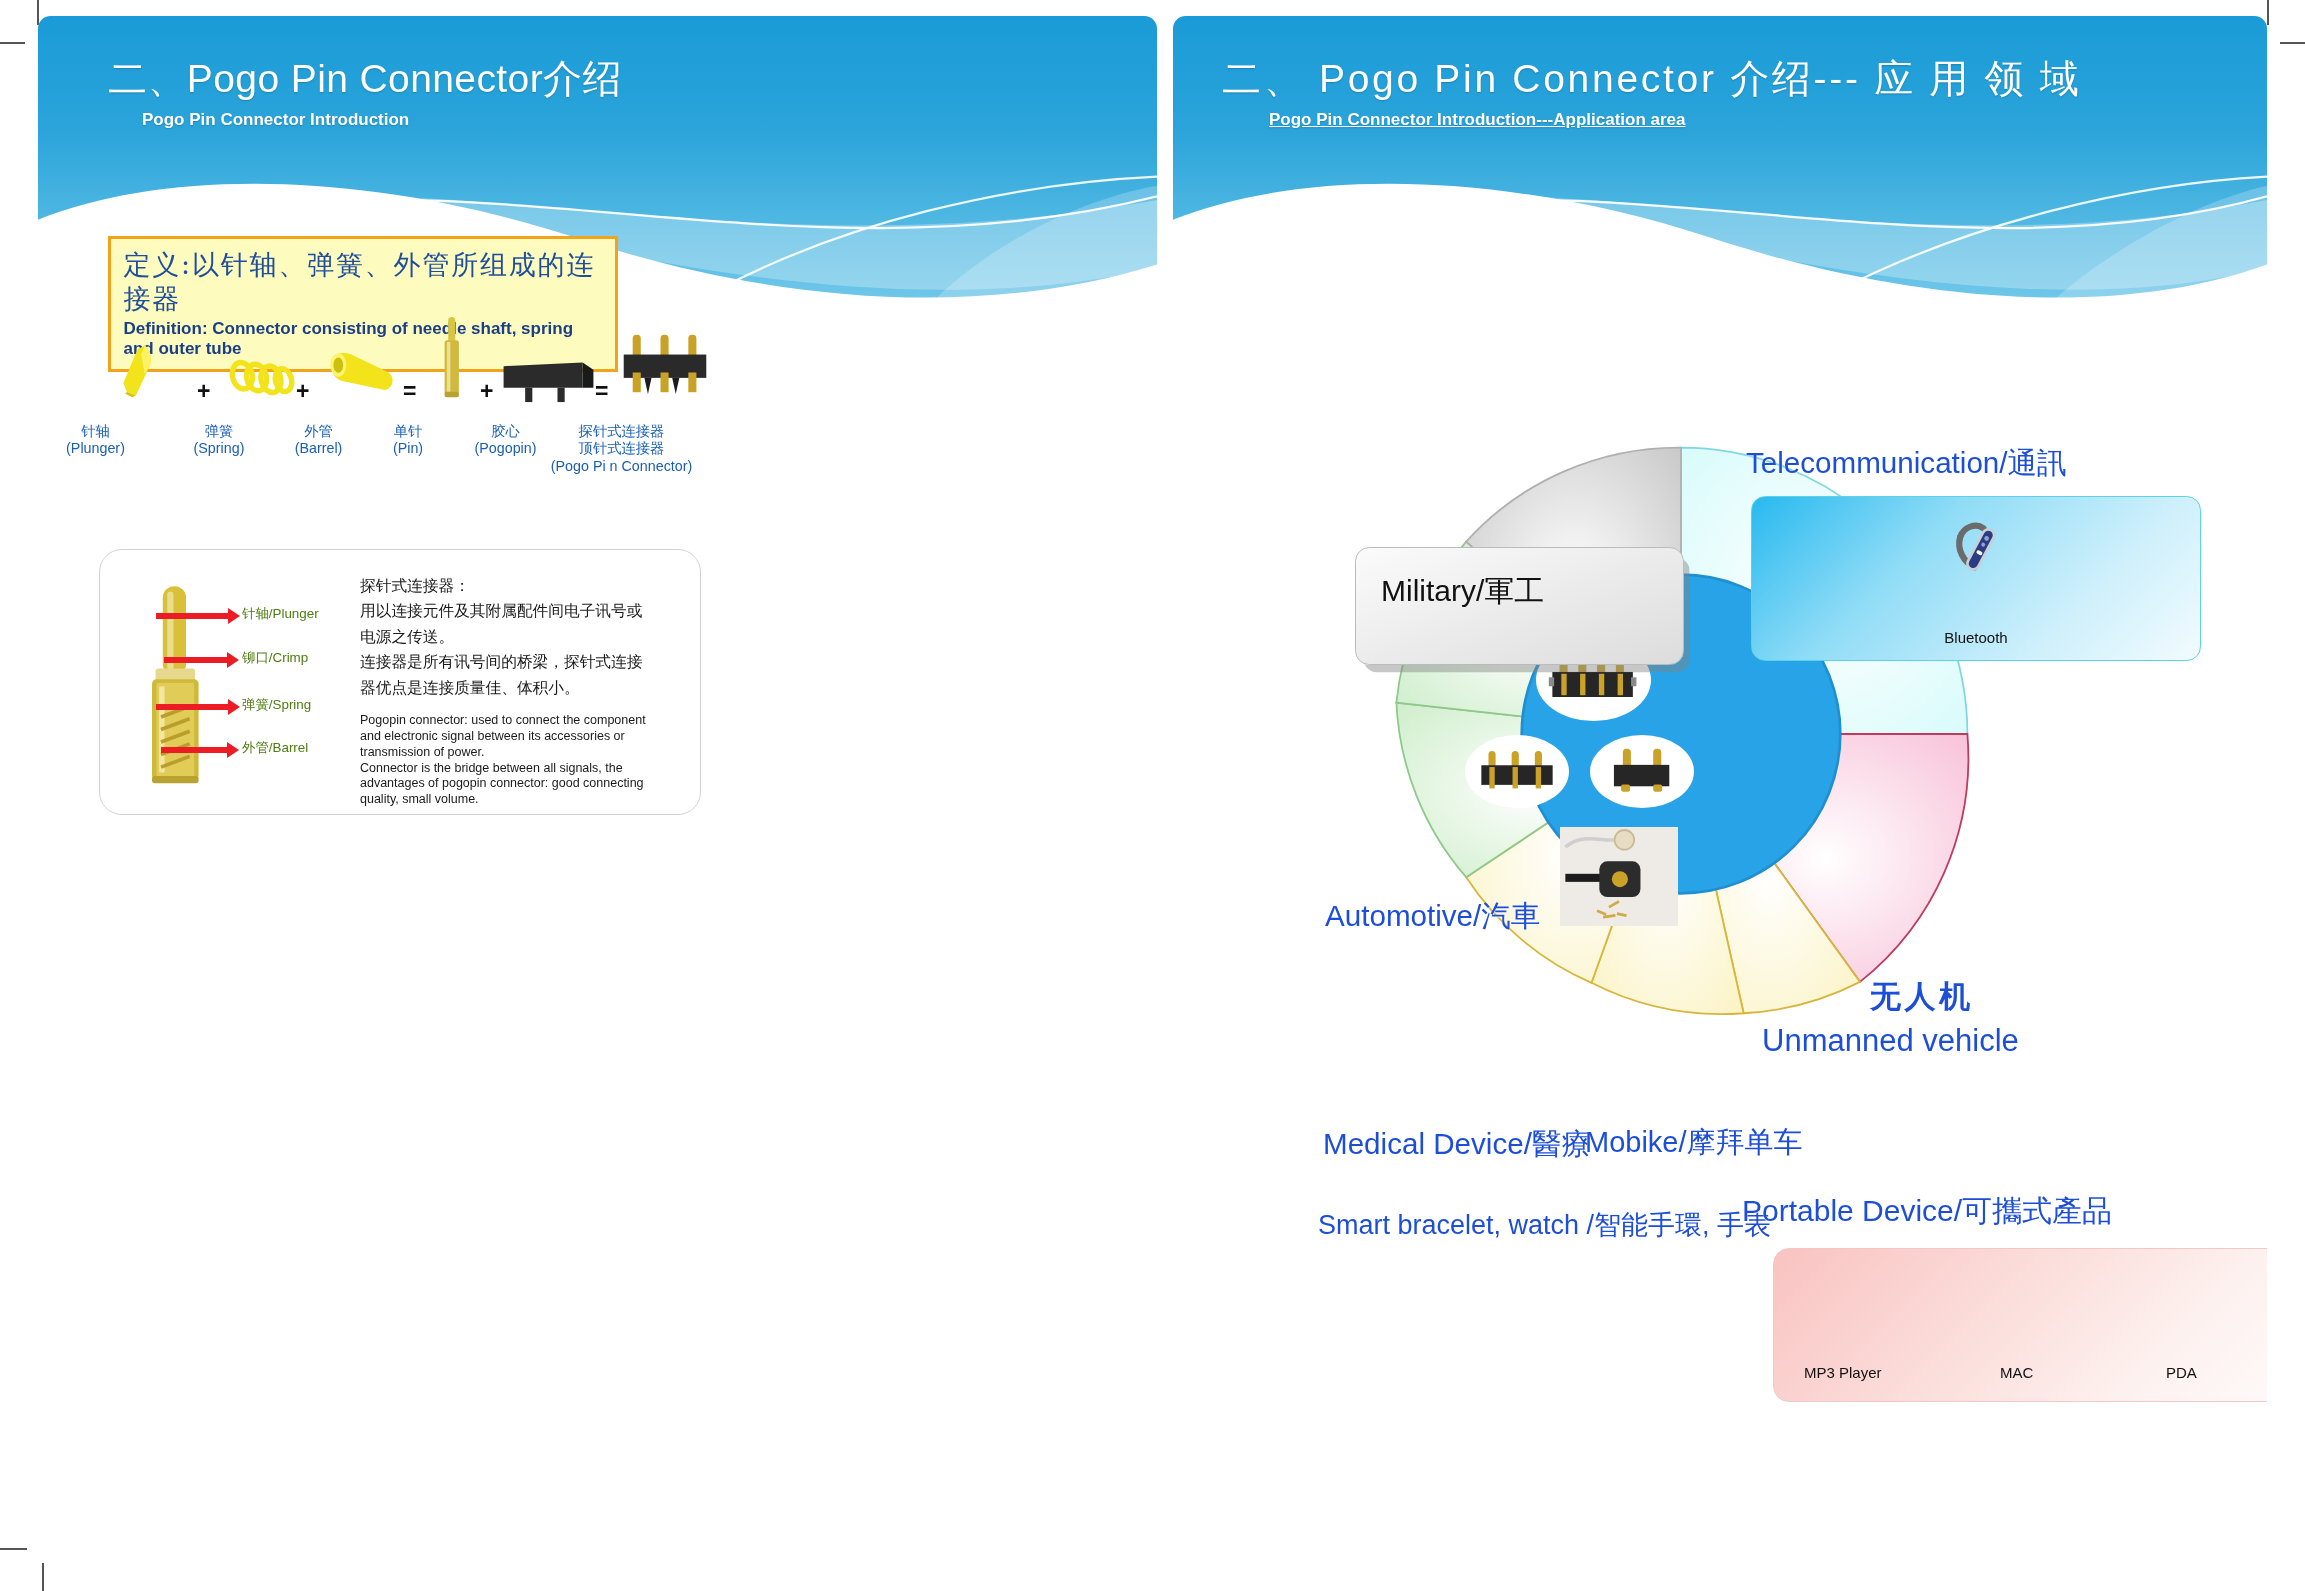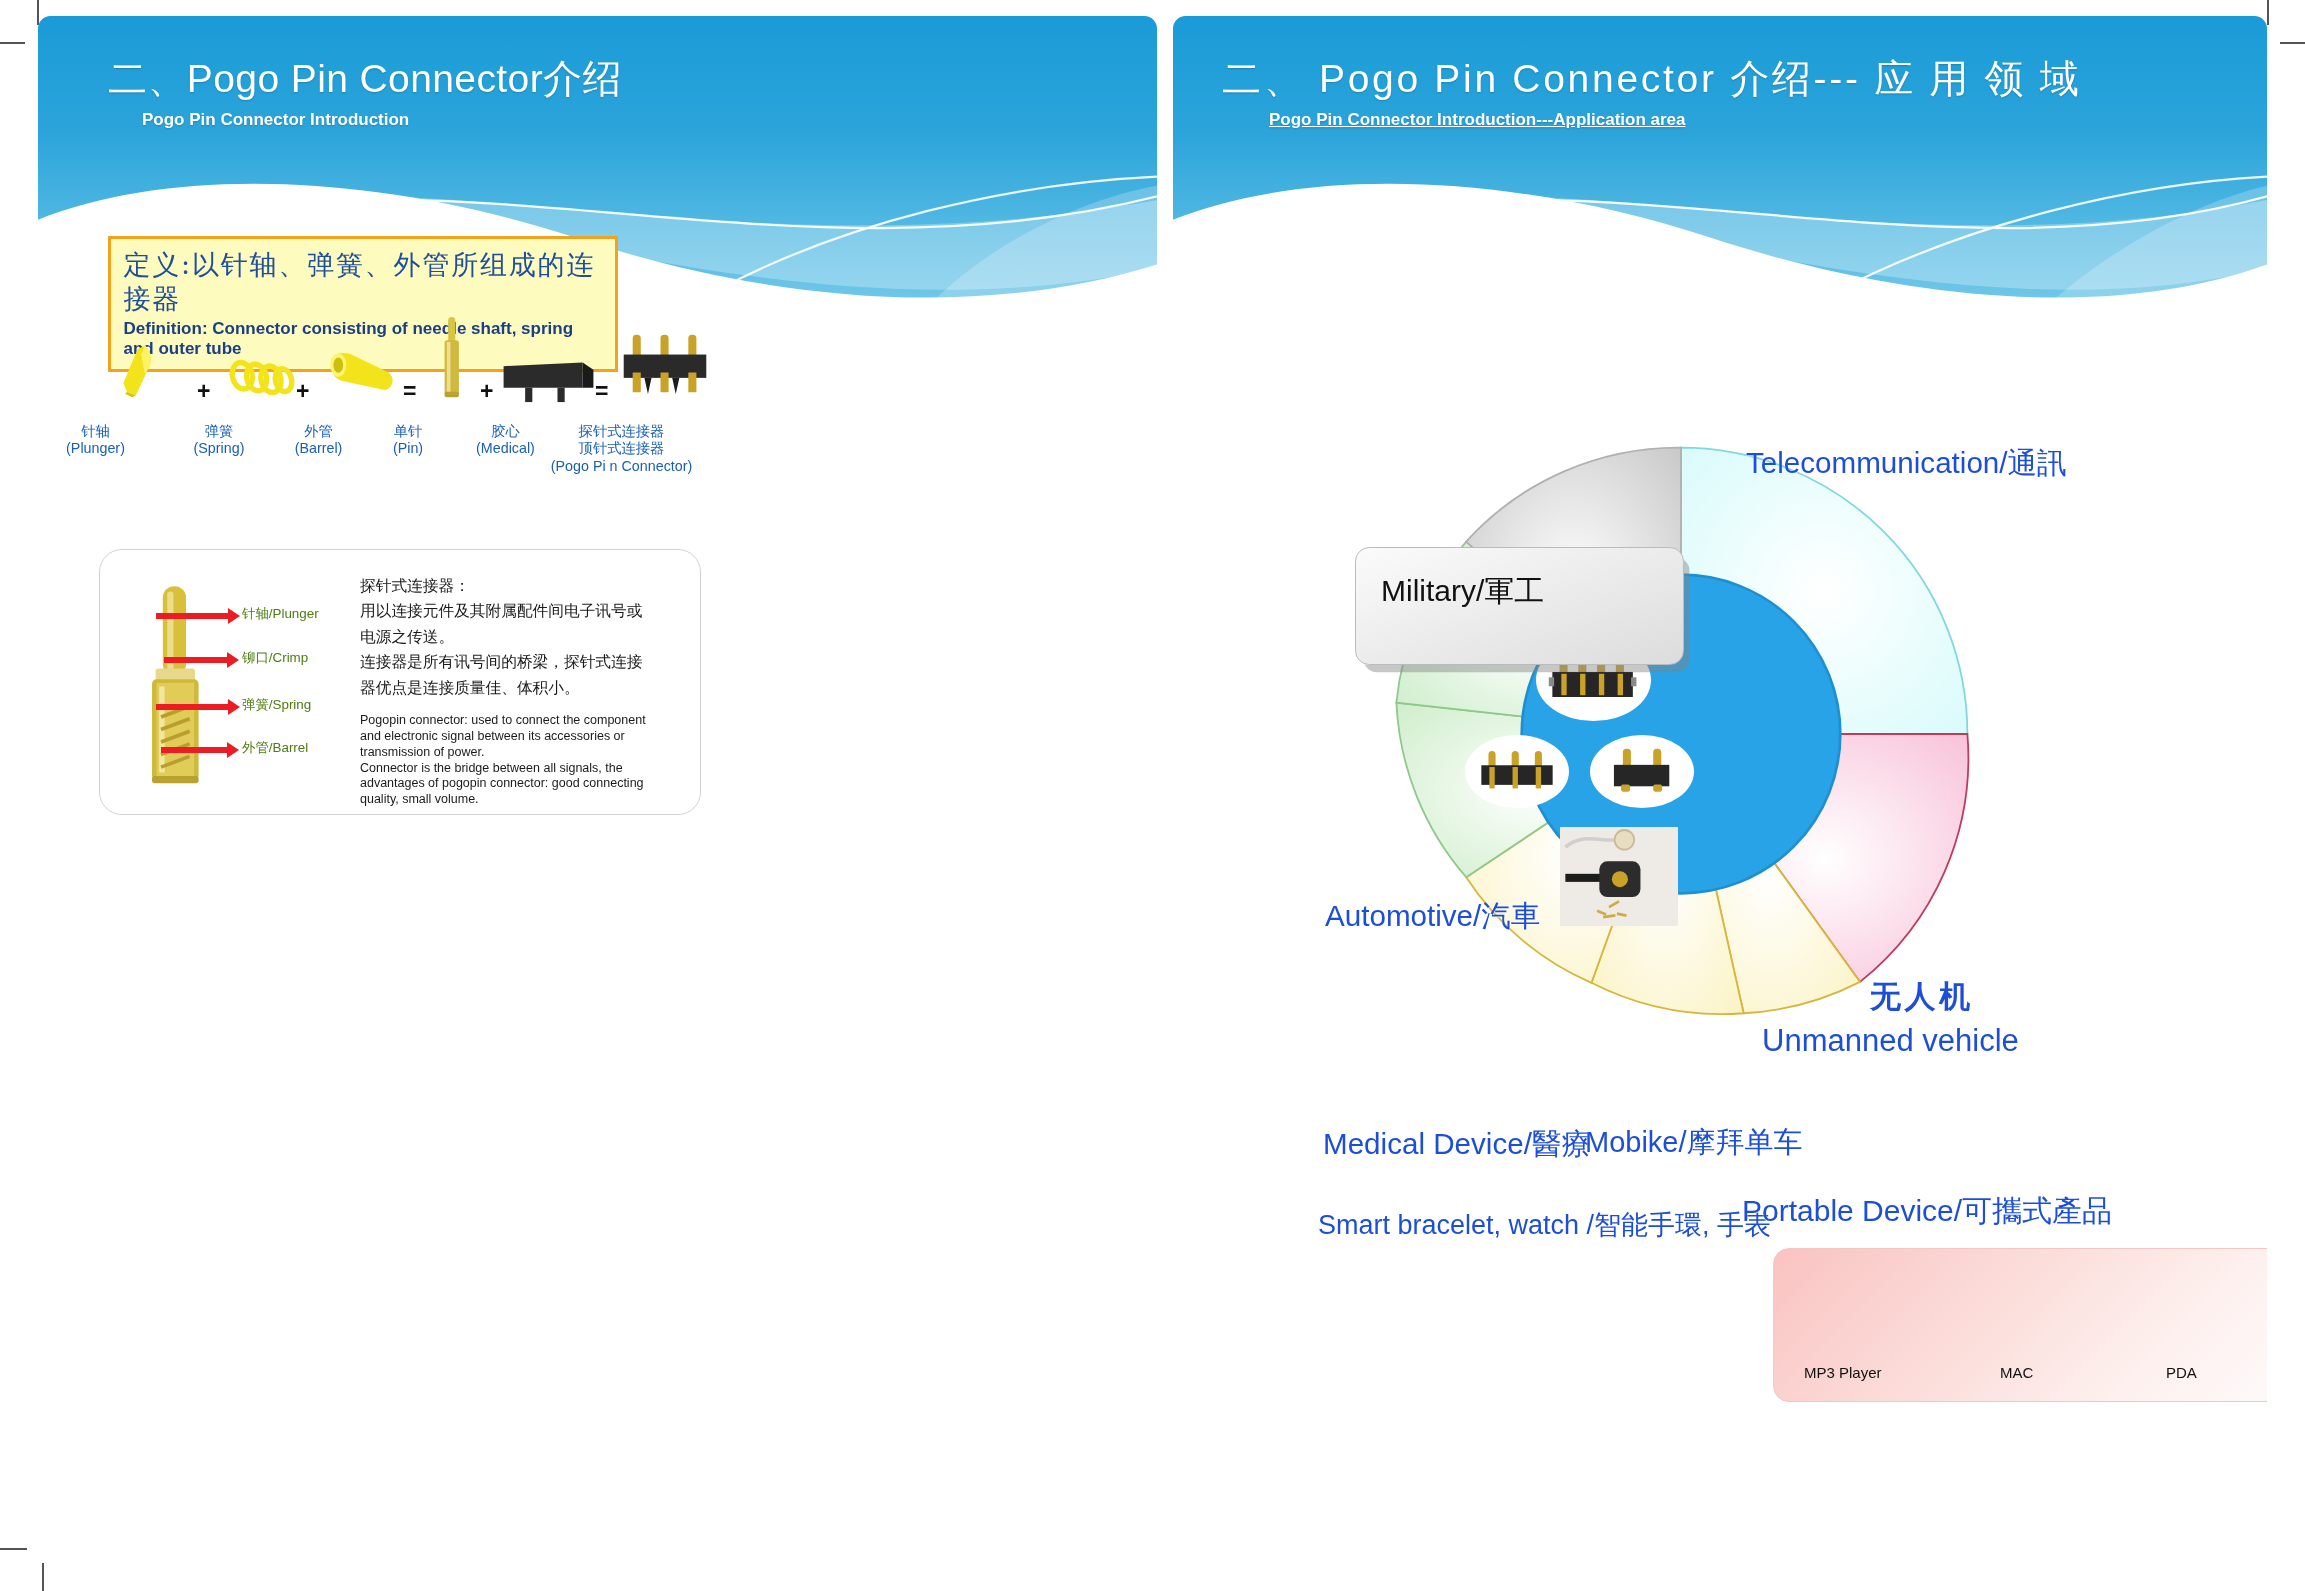--- a/index.html
+++ b/index.html
@@ -212,21 +212,21 @@
     <div class="clab" style="left:231px;width:99px;">
       <div>外管</div>
       <div>(Barrel)</div>
     </div>
     <div class="clab" style="left:325px;width:90px;">
       <div>单针</div>
       <div>(Pin)</div>
     </div>
     <div class="clab" style="left:414px;width:107px;">
       <div>胶心</div>
-      <div>(Medical)</div>
+      <div>(Pogopin)</div>
     </div>
     <div class="clab" style="left:503px;width:161px;">
       <div>探针式连接器</div>
       <div>顶针式连接器</div>
       <div>(Pogo Pi n Connector)</div>
     </div>
   </div>
 
   <div class="panel">
 
@@ -402,20 +402,34 @@
         <g fill="#c9a227" opacity=".85">
           <rect x="42" y="92" width="11" height="3" transform="rotate(22 42 92)"></rect>
           <rect x="54" y="88" width="13" height="3" transform="rotate(-30 54 88)"></rect>
           <rect x="64" y="95" width="11" height="3" transform="rotate(12 64 95)"></rect>
           <rect x="48" y="99" width="14" height="3" transform="rotate(-8 48 99)"></rect>
         </g>
       </svg>
     </div>
 
     <div class="rlabel" style="left:573px;top:443px;font-size:29.6px;">Telecommunication/通訊</div>
+    <div class="box-tele">
+      <svg width="50" height="63" viewBox="0 0 56 70" style="position:absolute;left:201px;top:21.5px;">
+        <path d="M8 20 C4 34 12 48 24 54" stroke="#6b6b6b" stroke-width="7" fill="none" stroke-linecap="round"></path>
+        <path d="M8 20 C12 8 26 4 34 10" stroke="#6b6b6b" stroke-width="7" fill="none" stroke-linecap="round"></path>
+        <g transform="rotate(28 32 32)">
+          <rect x="24" y="8" width="16" height="52" rx="8" fill="#c9ced6"></rect>
+          <rect x="27" y="11" width="10" height="46" rx="5" fill="#2b3d80"></rect>
+          <circle cx="32" cy="20" r="2.6" fill="#8fa3d8"></circle>
+          <circle cx="32" cy="28" r="2.2" fill="#8fa3d8"></circle>
+          <rect x="29" y="36" width="7" height="4" rx="2" fill="#ffffff"></rect>
+        </g>
+      </svg>
+      <div class="cap">Bluetooth</div>
+    </div>
 
     <div class="box-mil">
       <div class="cap">Military/軍工</div>
     </div>
 
     <div class="rlabel" style="left:152px;top:896px;font-size:29.6px;">Automotive/汽車</div>
 
     <div class="rlabel" style="left:150px;top:1124px;font-size:29.6px;">Medical Device/醫療</div>
 
     <div class="rlabel" style="left:145px;top:1207px;font-size:27px;">Smart bracelet, watch /智能手環, 手表</div>

